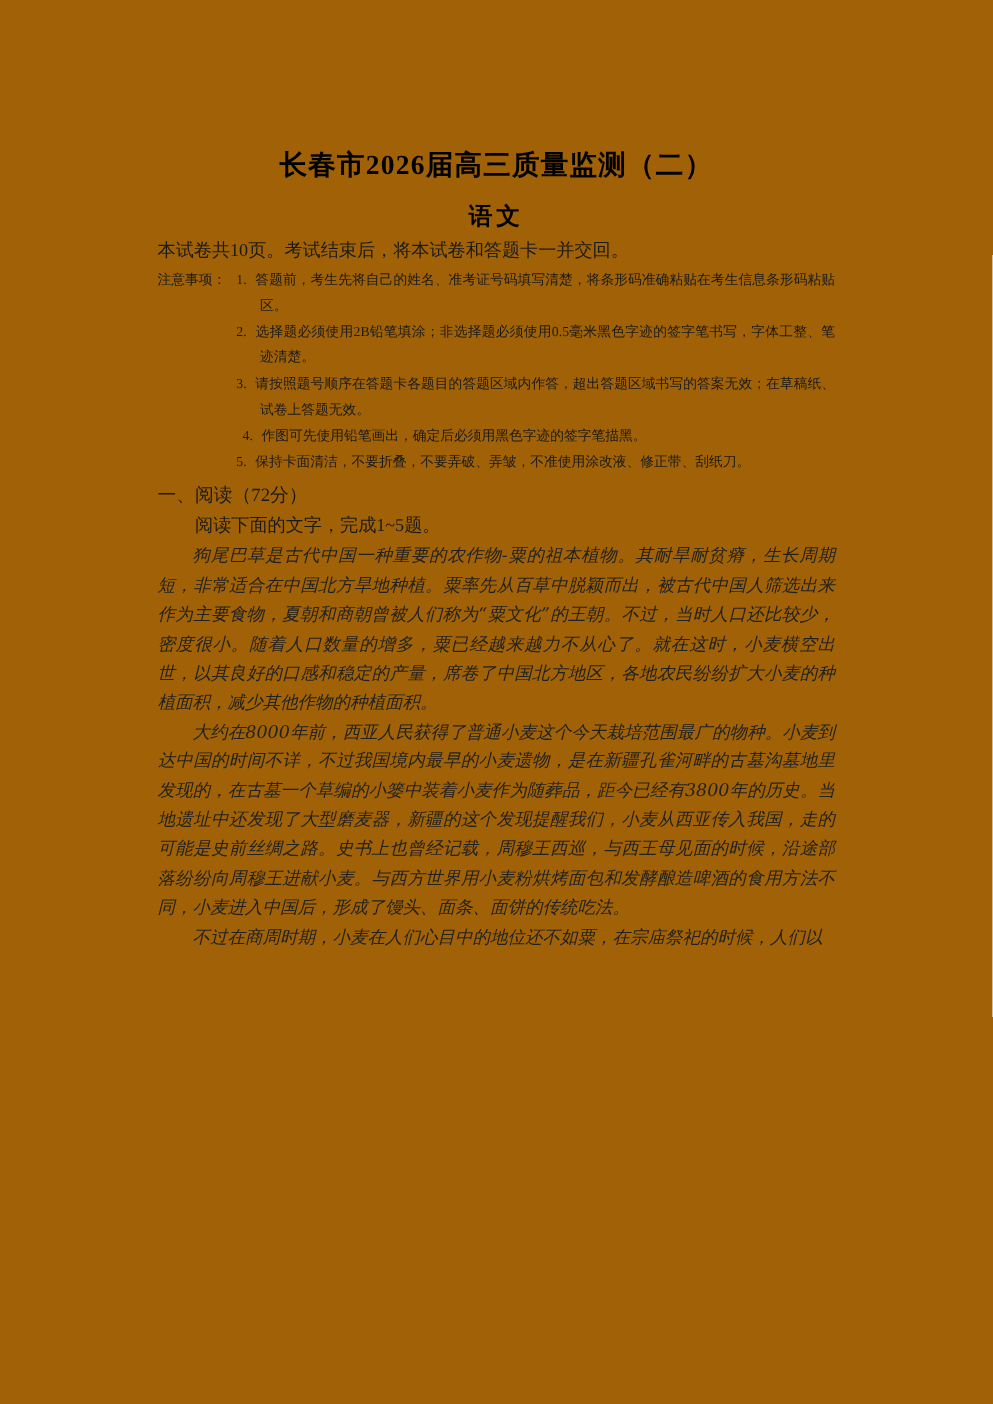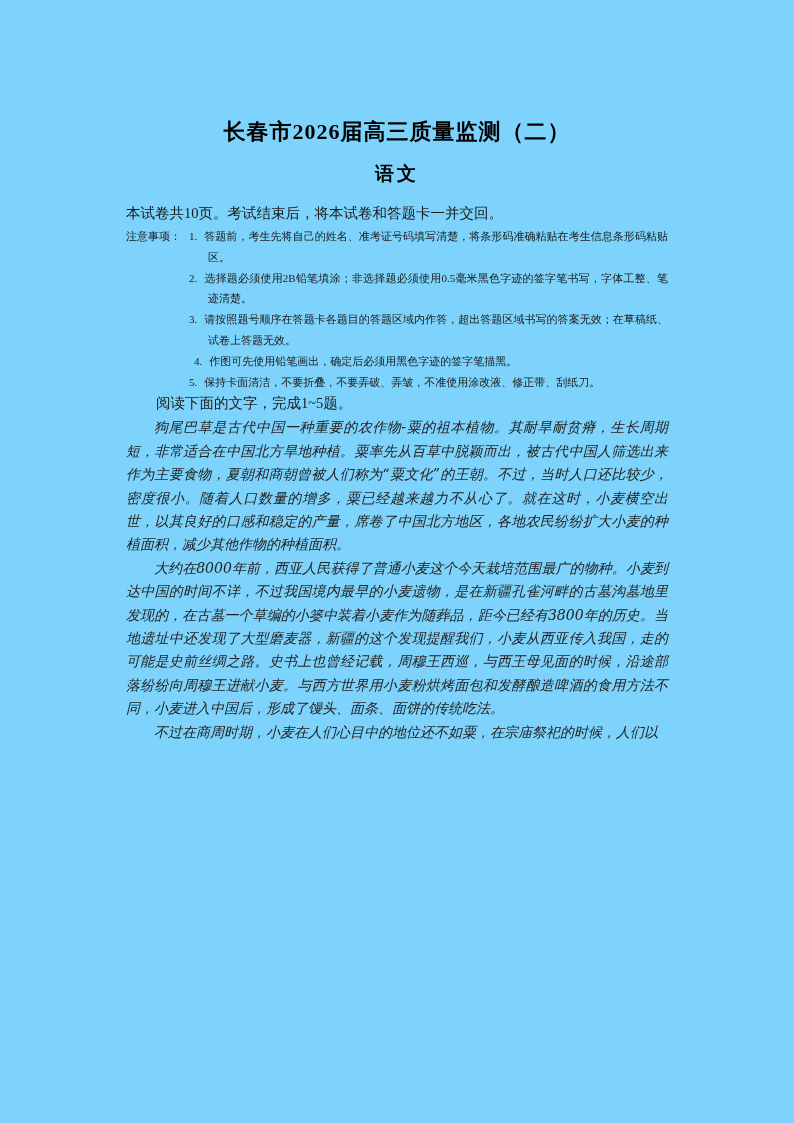--- a/index.html
+++ b/index.html
@@ -2,21 +2,21 @@
 <html><head>
 <meta charset="utf-8">
 <style>
   * { margin: 0; padding: 0; box-sizing: border-box; }
   html, body { background: #ffffff; }
   .page {
     position: relative;
     width: 794px;
     height: 1123px;
     margin: 0 auto;
-    background: #7dd3fc;
+    background: #a16207;
     color: #1a1a1a;
     font-family: "Liberation Serif", "DejaVu Serif", serif;
     overflow: hidden;
   }
   .content {
     padding: 117px 126px 0 126px;
   }
   .title {
     text-align: center;
     font-size: 22px;
@@ -28,21 +28,21 @@
   .subject {
     text-align: center;
     font-size: 19px;
     font-weight: 900;
     letter-spacing: 3px;
     line-height: 32px;
     margin-top: 11px;
     color: #000;
   }
   .intro {
-    margin-top: 13px;
+    margin-top: 1px;
     font-size: 14.5px;
     line-height: 21px;
   }
   .notice {
     position: relative;
     margin-top: 2px;
     padding-left: 63px;
     font-size: 11px;
     line-height: 20.8px;
   }
@@ -115,20 +115,21 @@
       <div class="notice-label">注意事项：</div>
       <div class="notice-items" id="notice-items">
           <div class="notice-item"><span class="notice-num">1.</span><span>答题前，考生先将自己的姓名、准考证号码填写清楚，将条形码准确粘贴在考生信息条形码粘贴区。</span></div>
           <div class="notice-item"><span class="notice-num">2.</span><span>选择题必须使用2B铅笔填涂；非选择题必须使用0.5毫米黑色字迹的签字笔书写，字体工整、笔迹清楚。</span></div>
           <div class="notice-item"><span class="notice-num">3.</span><span>请按照题号顺序在答题卡各题目的答题区域内作答，超出答题区域书写的答案无效；在草稿纸、试卷上答题无效。</span></div>
           <div class="notice-item"><span class="notice-num">4.</span><span>作图可先使用铅笔画出，确定后必须用黑色字迹的签字笔描黑。</span></div>
           <div class="notice-item"><span class="notice-num">5.</span><span>保持卡面清洁，不要折叠，不要弄破、弄皱，不准使用涂改液、修正带、刮纸刀。</span></div>
         </div>
     </div>
 
+    <div class="section-heading">一、阅读（72分）</div>
 
 
     <div class="instruction">阅读下面的文字，完成1~5题。</div>
 
     <div class="passage" id="passage">
         <p>狗尾巴草是古代中国一种重要的农作物-粟的祖本植物。其耐旱耐贫瘠，生长周期短，非常适合在中国北方旱地种植。粟率先从百草中脱颖而出，被古代中国人筛选出来作为主要食物，夏朝和商朝曾被人们称为“粟文化”的王朝。不过，当时人口还比较少，密度很小。随着人口数量的增多，粟已经越来越力不从心了。就在这时，小麦横空出世，以其良好的口感和稳定的产量，席卷了中国北方地区，各地农民纷纷扩大小麦的种植面积，减少其他作物的种植面积。</p>
         <p>大约在8000年前，西亚人民获得了普通小麦这个今天栽培范围最广的物种。小麦到达中国的时间不详，不过我国境内最早的小麦遗物，是在新疆孔雀河畔的古墓沟墓地里发现的，在古墓一个草编的小篓中装着小麦作为随葬品，距今已经有3800年的历史。当地遗址中还发现了大型磨麦器，新疆的这个发现提醒我们，小麦从西亚传入我国，走的可能是史前丝绸之路。史书上也曾经记载，周穆王西巡，与西王母见面的时候，沿途部落纷纷向周穆王进献小麦。与西方世界用小麦粉烘烤面包和发酵酿造啤酒的食用方法不同，小麦进入中国后，形成了馒头、面条、面饼的传统吃法。</p>
         <p>不过在商周时期，小麦在人们心目中的地位还不如粟，在宗庙祭祀的时候，人们以</p>
       </div>
 

